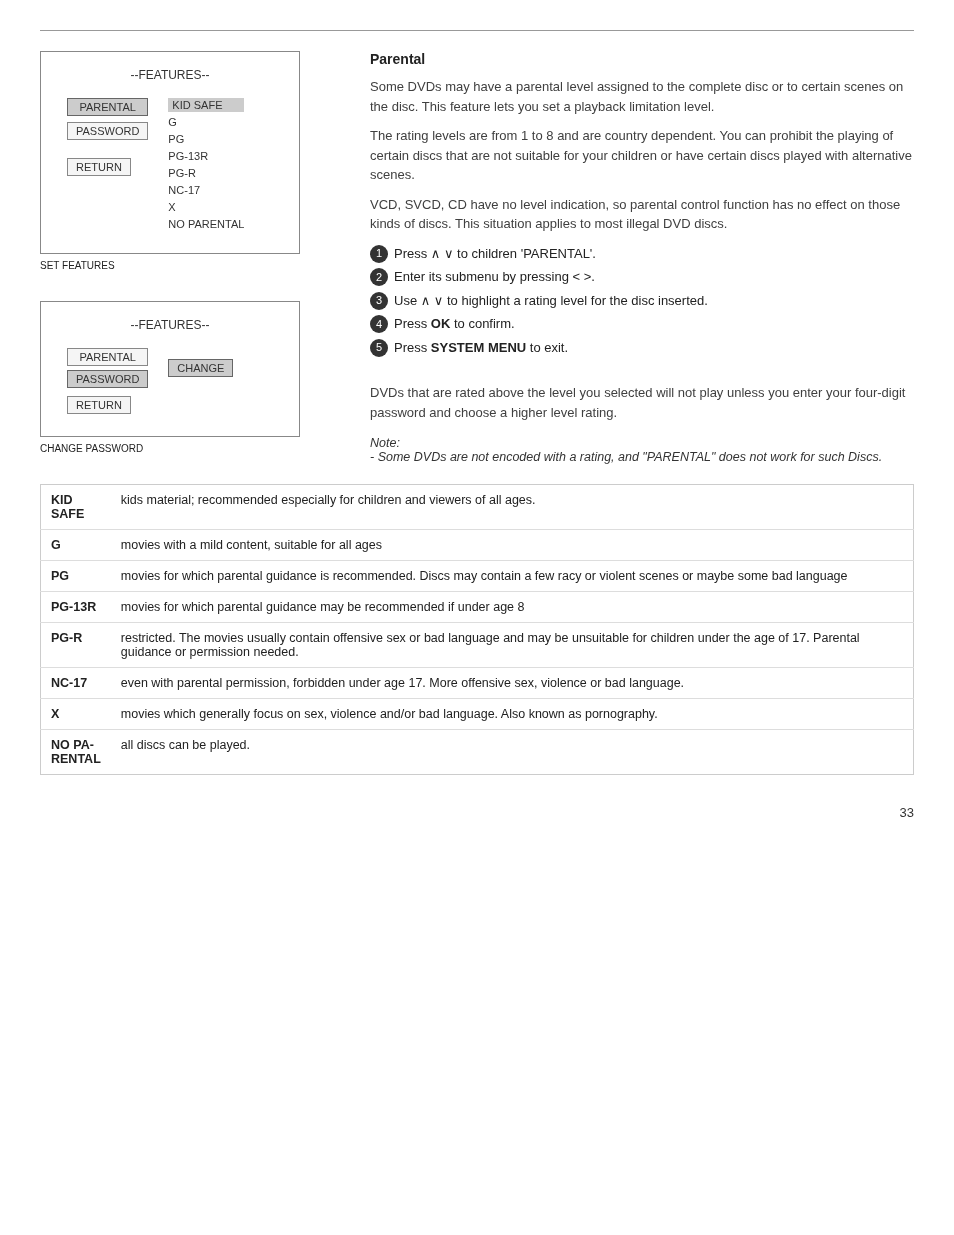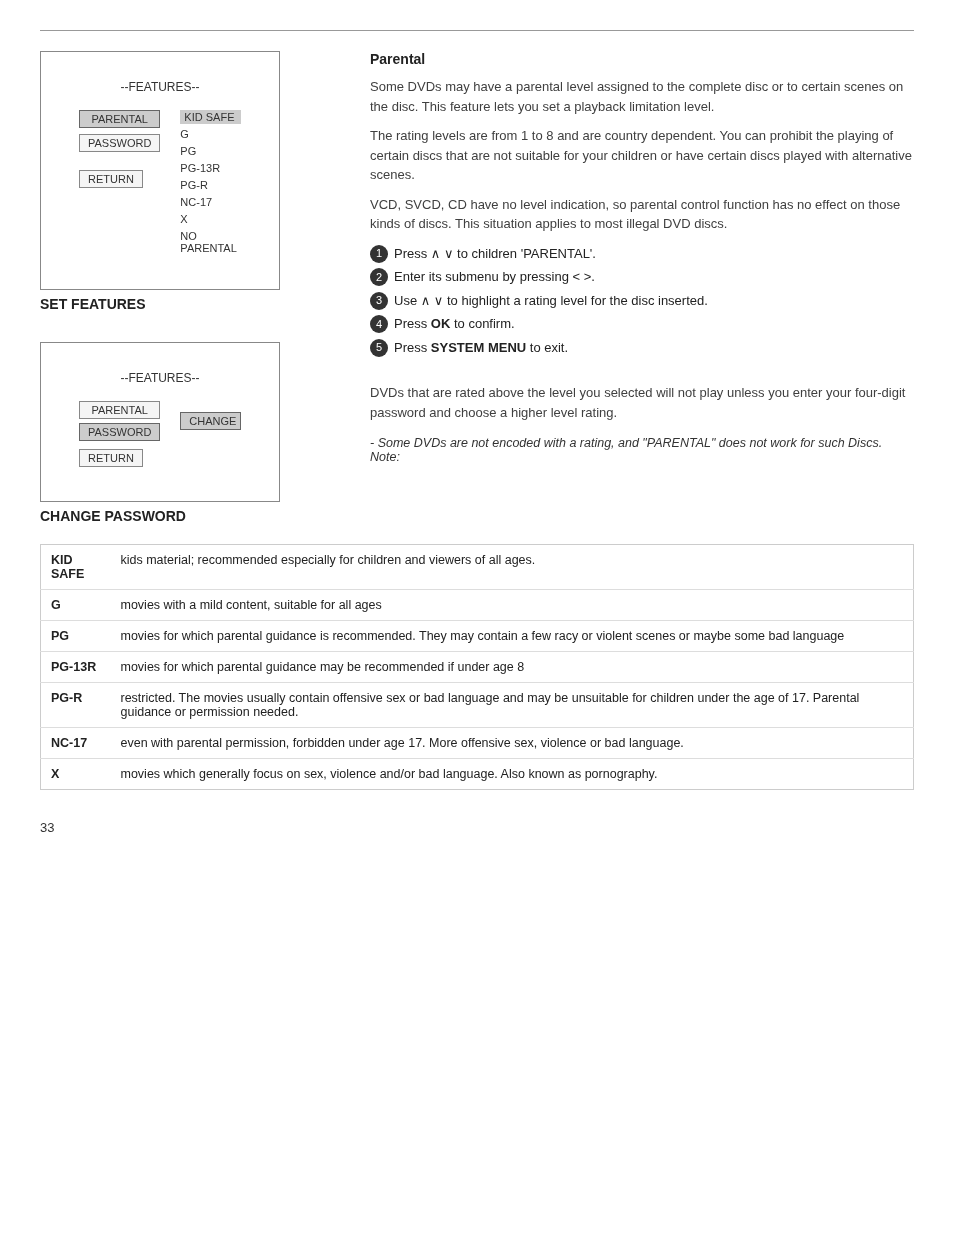--- a/index.html
+++ b/index.html
@@ -29,24 +29,24 @@
     .left-column {
       width: 300px;
       flex-shrink: 0;
     }
     .right-column {
       flex: 1;
     }
     
     .feature-box {
       border: 1px solid #888;
-      padding: 28px;
+      padding: 16px;
       margin-bottom: 6px;
       background: #fff;
-      width: 240px;
+      width: 260px;
     }
     .feature-box-title {
       text-align: center;
       font-size: 12px;
       color: #333;
       margin-bottom: 10px;
       font-weight: normal;
     }
     .feature-box-content {
       display: flex;
@@ -80,22 +80,22 @@
     .feat-item {
       font-size: 11px;
       color: #333;
       padding: 1px 0;
     }
     .feat-item.highlight {
       background: #ccc;
       padding: 1px 4px;
     }
     .box-label {
-      font-size: 14px;
-      font-weight: bold;
+      font-size: 10px;
+      font-weight: normal;
       margin-top: 4px;
       color: #222;
     }
     
     .feature-box2-content {
       padding: 6px 10px;
     }
     .fb2-row {
       display: flex;
       align-items: center;
@@ -170,21 +170,21 @@
     .rating-table td:first-child {
       font-weight: bold;
       width: 70px;
       white-space: nowrap;
     }
     .rating-table tr:last-child td {
       border-bottom: none;
     }
     
     .page-number {
-      text-align: left;
+      text-align: right;
       font-size: 13px;
       margin-top: 30px;
       color: #333;
     }
     
     .section-divider {
       margin: 20px 0;
     }
   </style>
 </head>
@@ -271,55 +271,60 @@
           <span class="num-icon">5</span>
           <span>Press <span class="bold">SYSTEM MENU</span> to exit.</span>
         </li>
       </ul>
 
       <div style="height: 16px;"></div>
 
       <div class="body-text">DVDs that are rated above the level you selected will not play unless you enter your four-digit password and choose a higher level rating.</div>
 
       <div class="note-block">
+        <div>Note:</div>
         <div>- Some DVDs are not encoded with a rating, and "PARENTAL"  does not work for such Discs.</div>
-        <div>Note:</div>
       </div>
 
     </div>
   </div>
 
   <div class="section-divider"></div>
   <table class="rating-table">
     <tbody id="rating-tbody">
         <tr>
           <td style="font-weight: bold; width: 70px; vertical-align: top; white-space: pre-wrap;">KID SAFE</td>
           <td>kids material; recommended especially for children and viewers of all ages.</td>
         </tr>
         <tr>
           <td style="font-weight: bold; width: 70px; vertical-align: top; white-space: pre-wrap;">G</td>
           <td>movies with a mild content, suitable for all ages</td>
         </tr>
         <tr>
           <td style="font-weight: bold; width: 70px; vertical-align: top; white-space: pre-wrap;">PG</td>
-          <td>movies for which parental guidance is recommended. They may contain a few racy or violent scenes or maybe some bad language</td>
+          <td>movies for which parental guidance is recommended. Discs may contain a few racy or violent scenes or maybe some bad language</td>
         </tr>
         <tr>
           <td style="font-weight: bold; width: 70px; vertical-align: top; white-space: pre-wrap;">PG-13R</td>
           <td>movies for which parental guidance may be recommended if under age 8</td>
         </tr>
         <tr>
           <td style="font-weight: bold; width: 70px; vertical-align: top; white-space: pre-wrap;">PG-R</td>
           <td>restricted. The movies usually contain offensive sex or bad language and may be unsuitable for children under the age of 17. Parental guidance or permission needed.</td>
         </tr>
         <tr>
           <td style="font-weight: bold; width: 70px; vertical-align: top; white-space: pre-wrap;">NC-17</td>
           <td>even with parental permission, forbidden under age 17. More offensive sex, violence or bad language.</td>
         </tr>
         <tr>
           <td style="font-weight: bold; width: 70px; vertical-align: top; white-space: pre-wrap;">X</td>
           <td>movies which generally focus on sex, violence and/or bad language. Also known as pornography.</td>
         </tr>
+        <tr>
+          <td style="font-weight: bold; width: 70px; vertical-align: top; white-space: pre-wrap;">NO PA-
+RENTAL</td>
+          <td>all discs can be played.</td>
+        </tr>
       </tbody>
   </table>
 
   <div class="page-number">33</div>
 </div>
 
 </body></html>

